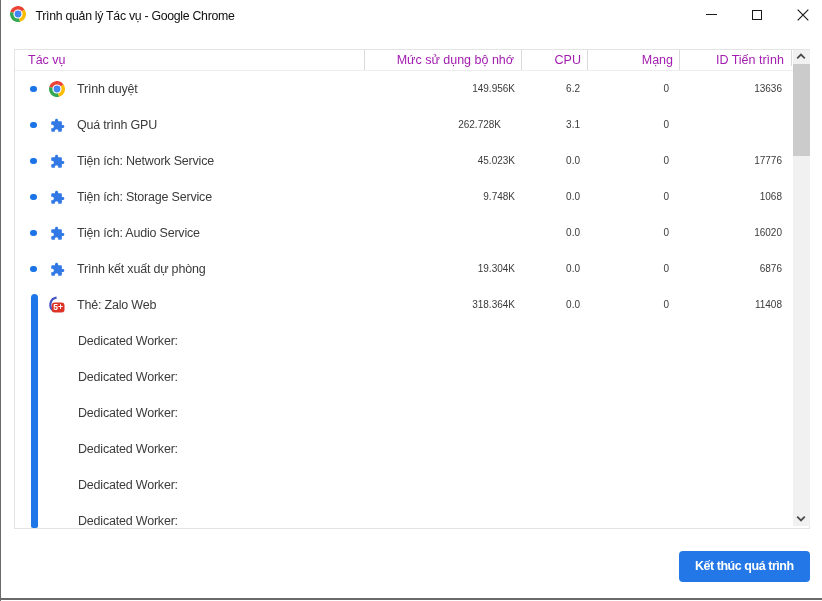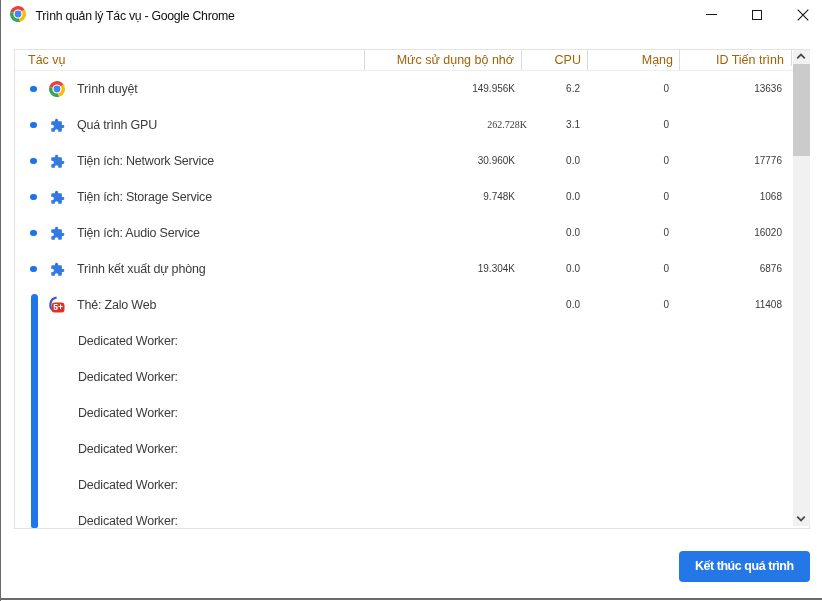--- a/index.html
+++ b/index.html
@@ -1,20 +1,20 @@
 <!DOCTYPE html>
 <html><head>
 <meta charset="utf-8">
 <style>
   * { margin:0; padding:0; box-sizing:border-box; }
   html,body { width:822px; height:601px; background:#fff; overflow:hidden;
     font-family:"Liberation Sans", sans-serif; }
   .abs { position:absolute; }
   #win { position:relative; width:822px; height:601px; background:#fff; }
-  .hdrtxt { font-size:12.5px; color:#a16207; line-height:21px; height:21px; }
+  .hdrtxt { font-size:12.5px; color:#a21caf; line-height:21px; height:21px; }
   .rowlbl { font-size:12.5px; letter-spacing:-0.2px; color:#3b3b3b; line-height:36px; height:36px; }
   .num { font-size:10px; color:#3b3b3b; line-height:36px; height:36px; text-align:right; }
   .dot { width:6.4px; height:6.4px; border-radius:50%; background:#1a73e8; }
   .vsep { width:1px; background:#dbdbdb; top:50px; height:20px; }
 </style>
 </head>
 <body>
 <div id="win">
 
   <div class="abs" style="left:0; top:0; width:1.4px; height:601px; background:#6a6a6a;"></div>
@@ -64,32 +64,32 @@
         <div class="abs num" style="left:507px; top:0; width:59px;">6.2</div>
         <div class="abs num" style="left:573px; top:0; width:82px;">0</div>
         <div class="abs num" style="left:665px; top:0; width:103px;">13636</div>
       </div>
       <div class="abs" style="left:14px; top:107px; width:698px; height:36px; overflow:hidden;">
         <div class="abs dot" style="left:16.4px; top:14.8px;"></div>
         <svg class="abs" style="left:36px; top:10.5px;" width="15" height="15" viewBox="0 0 24 24">
     <path fill="#3379e6" d="M20.5 11H19V7c0-1.1-.9-2-2-2h-4V3.5C13 2.12 11.88 1 10.5 1S8 2.12 8 3.5V5H4c-1.1 0-1.99.9-1.99 2v3.8H3.5c1.49 0 2.7 1.21 2.7 2.7s-1.21 2.7-2.7 2.7H2V20c0 1.1.9 2 2 2h3.8v-1.5c0-1.49 1.21-2.7 2.7-2.7 1.49 0 2.7 1.21 2.7 2.7V22H17c1.1 0 2-.9 2-2v-4h1.5c1.38 0 2.5-1.12 2.5-2.5S21.88 11 20.5 11z"></path>
         </svg>
         <div class="abs rowlbl" style="left:63px; top:0;">Quá trình GPU</div>
-        <div class="abs num" style="left:362px; top:0; width:151px;font-family:Liberation Serif, serif;">262.728K</div>
+        <div class="abs num" style="left:336px; top:0; width:151px;">262.728K</div>
         <div class="abs num" style="left:507px; top:0; width:59px;">3.1</div>
         <div class="abs num" style="left:573px; top:0; width:82px;">0</div>
         <div class="abs num" style="left:665px; top:0; width:103px;font-family:Liberation Serif, serif;">17760</div>
       </div>
       <div class="abs" style="left:14px; top:143px; width:779px; height:36px; overflow:hidden;">
         <div class="abs dot" style="left:16.4px; top:14.8px;"></div>
         <svg class="abs" style="left:36px; top:10.5px;" width="15" height="15" viewBox="0 0 24 24">
     <path fill="#3379e6" d="M20.5 11H19V7c0-1.1-.9-2-2-2h-4V3.5C13 2.12 11.88 1 10.5 1S8 2.12 8 3.5V5H4c-1.1 0-1.99.9-1.99 2v3.8H3.5c1.49 0 2.7 1.21 2.7 2.7s-1.21 2.7-2.7 2.7H2V20c0 1.1.9 2 2 2h3.8v-1.5c0-1.49 1.21-2.7 2.7-2.7 1.49 0 2.7 1.21 2.7 2.7V22H17c1.1 0 2-.9 2-2v-4h1.5c1.38 0 2.5-1.12 2.5-2.5S21.88 11 20.5 11z"></path>
         </svg>
         <div class="abs rowlbl" style="left:63px; top:0;">Tiện ích: Network Service</div>
-        <div class="abs num" style="left:350px; top:0; width:151px;">30.960K</div>
+        <div class="abs num" style="left:350px; top:0; width:151px;">45.023K</div>
         <div class="abs num" style="left:507px; top:0; width:59px;">0.0</div>
         <div class="abs num" style="left:573px; top:0; width:82px;">0</div>
         <div class="abs num" style="left:665px; top:0; width:103px;">17776</div>
       </div>
       <div class="abs" style="left:14px; top:179px; width:779px; height:36px; overflow:hidden;">
         <div class="abs dot" style="left:16.4px; top:14.8px;"></div>
         <svg class="abs" style="left:36px; top:10.5px;" width="15" height="15" viewBox="0 0 24 24">
     <path fill="#3379e6" d="M20.5 11H19V7c0-1.1-.9-2-2-2h-4V3.5C13 2.12 11.88 1 10.5 1S8 2.12 8 3.5V5H4c-1.1 0-1.99.9-1.99 2v3.8H3.5c1.49 0 2.7 1.21 2.7 2.7s-1.21 2.7-2.7 2.7H2V20c0 1.1.9 2 2 2h3.8v-1.5c0-1.49 1.21-2.7 2.7-2.7 1.49 0 2.7 1.21 2.7 2.7V22H17c1.1 0 2-.9 2-2v-4h1.5c1.38 0 2.5-1.12 2.5-2.5S21.88 11 20.5 11z"></path>
         </svg>
         <div class="abs rowlbl" style="left:63px; top:0;">Tiện ích: Storage Service</div>
@@ -119,20 +119,21 @@
         <div class="abs num" style="left:573px; top:0; width:82px;">0</div>
         <div class="abs num" style="left:665px; top:0; width:103px;">6876</div>
       </div>
       <div class="abs" style="left:14px; top:287px; width:779px; height:36px; overflow:hidden;">
         <svg class="abs" style="left:34px; top:6px;" width="20" height="22" viewBox="0 0 20 22">
     <path d="M8.6,4.6 A7.1,7.1 0 0 0 5.4,17.5" fill="none" stroke="#4353c3" stroke-width="2.2"></path>
     <rect x="3.7" y="9.5" width="12.8" height="10" rx="3" fill="#dd3226"></rect>
     <text x="10.1" y="17.4" font-size="8.5" font-weight="bold" fill="#fff" text-anchor="middle" font-family="Liberation Sans">5+</text>
         </svg>
         <div class="abs rowlbl" style="left:63px; top:0;">Thẻ: Zalo Web</div>
+        <div class="abs num" style="left:350px; top:0; width:151px;">318.364K</div>
         <div class="abs num" style="left:507px; top:0; width:59px;">0.0</div>
         <div class="abs num" style="left:573px; top:0; width:82px;">0</div>
         <div class="abs num" style="left:665px; top:0; width:103px;">11408</div>
       </div>
       <div class="abs" style="left:14px; top:323px; width:779px; height:36px; overflow:hidden;">
         <div class="abs rowlbl" style="left:64px; top:0;">Dedicated Worker:</div>
       </div>
       <div class="abs" style="left:14px; top:359px; width:779px; height:36px; overflow:hidden;">
         <div class="abs rowlbl" style="left:64px; top:0;">Dedicated Worker:</div>
       </div>

